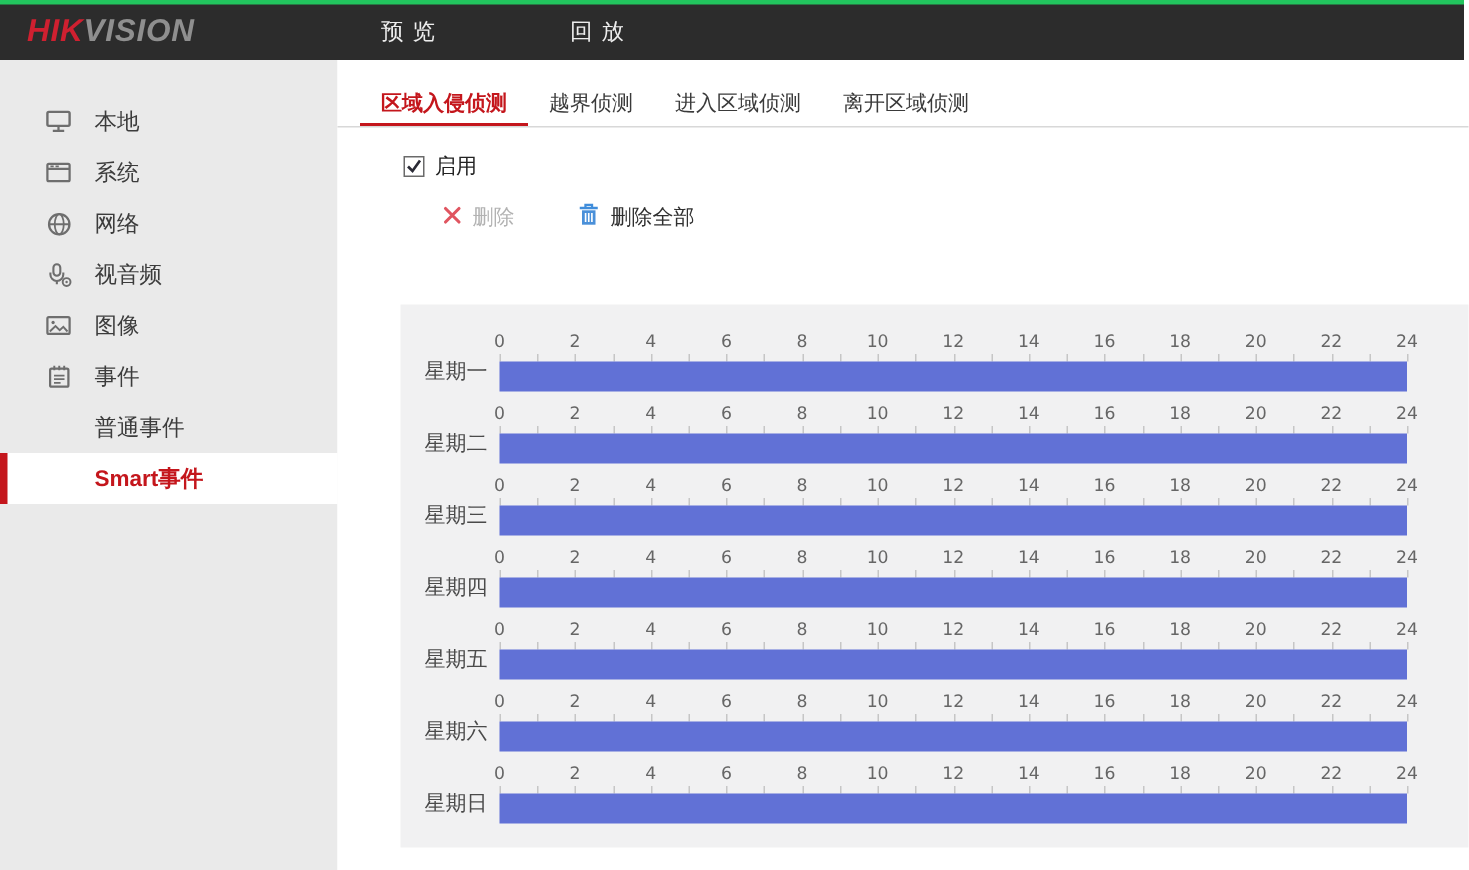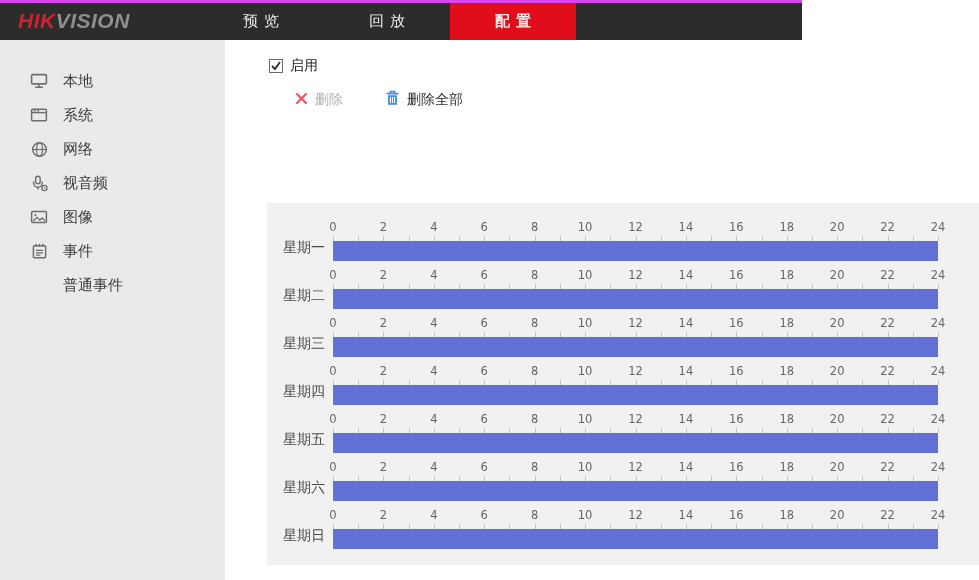--- a/index.html
+++ b/index.html
@@ -1,27 +1,27 @@
 <!DOCTYPE html>
 <html><head>
 <meta charset="utf-8">
 <style>
   html,body{margin:0;padding:0;}
   body{width:979px;height:580px;position:relative;overflow:hidden;background:#fff;
        font-family:"Liberation Sans","DejaVu Sans",sans-serif;-webkit-font-smoothing:antialiased;}
   #app{position:absolute;inset:0;}
 
   
-  .topnav{position:absolute;top:0;left:0;width:802px;height:40px;background:#2c2c2c;
-          border-top:3px solid #d946ef;box-sizing:border-box;}
+  .topnav{position:absolute;top:0;left:0;width:976px;height:40px;background:#2c2c2c;
+          border-top:3px solid #22c55e;box-sizing:border-box;}
   .logo{position:absolute;left:18px;top:6px;font-style:italic;font-weight:bold;
         font-size:21px;letter-spacing:.5px;}
   .logo .p1{color:#cf2030;}
   .logo .p2{color:#8f8f8f;}
-  .nav-tabs{position:absolute;left:198px;top:0;height:37px;display:flex;}
+  .nav-tabs{position:absolute;left:209px;top:0;height:37px;display:flex;}
   .nav-tab{width:126px;height:37px;display:flex;align-items:center;justify-content:center;
            color:#ededed;font-size:15px;letter-spacing:6px;text-indent:6px;cursor:pointer;}
   .nav-tab.active{background:#e00e1a;font-weight:bold;}
 
   
   .sidebar{position:absolute;top:40px;left:0;width:225px;height:540px;background:#eaeaea;}
   .side-list{padding-top:24px;}
   .side-item{height:34px;display:flex;align-items:center;padding-left:30px;gap:15px;
              font-size:15px;color:#3c3c3c;cursor:pointer;box-sizing:border-box;}
   .side-item .ic{width:18px;height:16px;display:inline-flex;align-items:center;justify-content:center;}
@@ -70,21 +70,20 @@
 
 <div id="app">
 
   <div class="topnav">
     <div class="logo">
       <span class="p1">HIK</span><span class="p2">VISION</span>
     </div>
     <div class="nav-tabs" id="nav-tabs">
         <div class="nav-tab">预览</div>
         <div class="nav-tab">回放</div>
-        <div class="nav-tab active">配置</div>
       </div>
   </div>
 
   <div class="sidebar">
     <div class="side-list" id="side-list">
         <div class="side-item">
           <span class="ic">
             <svg width="18" height="16" viewBox="0 0 18 16">
               <rect x="1.6" y="1.6" width="14.8" height="9.3" rx="1" fill="none" stroke="#6e6e6e" stroke-width="1.6"></rect>
               <path d="M9 11.5v2M5.2 14.3h7.6" stroke="#6e6e6e" stroke-width="1.5" fill="none"></path>
@@ -140,24 +139,33 @@
               <rect x="2.4" y="2.8" width="12.2" height="12" rx="1" fill="none" stroke="#6e6e6e" stroke-width="1.5"></rect>
               <path d="M5.2 0.8v3M8.5 0.8v3M11.8 0.8v3" stroke="#6e6e6e" stroke-width="1.3"></path>
               <path d="M5 7.4h7M5 9.8h7M5 12.2h4.4" stroke="#6e6e6e" stroke-width="1.2"></path>
             </svg>
           </span>
           <span>事件</span>
         </div>
         <div class="side-item sub">
           <span>普通事件</span>
         </div>
+        <div class="side-item sub active">
+          <span>Smart事件</span>
+        </div>
       </div>
   </div>
 
   <div class="content">
+    <div class="main-tabs" id="main-tabs">
+        <div class="main-tab active">区域入侵侦测</div>
+        <div class="main-tab">越界侦测</div>
+        <div class="main-tab">进入区域侦测</div>
+        <div class="main-tab">离开区域侦测</div>
+      </div>
 
     <div class="enable-row">
       <span class="checkbox" id="enable-checkbox">
           <svg width="12" height="12" viewBox="0 0 12 12">
             <path d="M2 6l3 3 5-7" fill="none" stroke="#2a2a35" stroke-width="1.8"></path>
           </svg>
         </span>
       <span class="enable-label">启用</span>
     </div>
 

